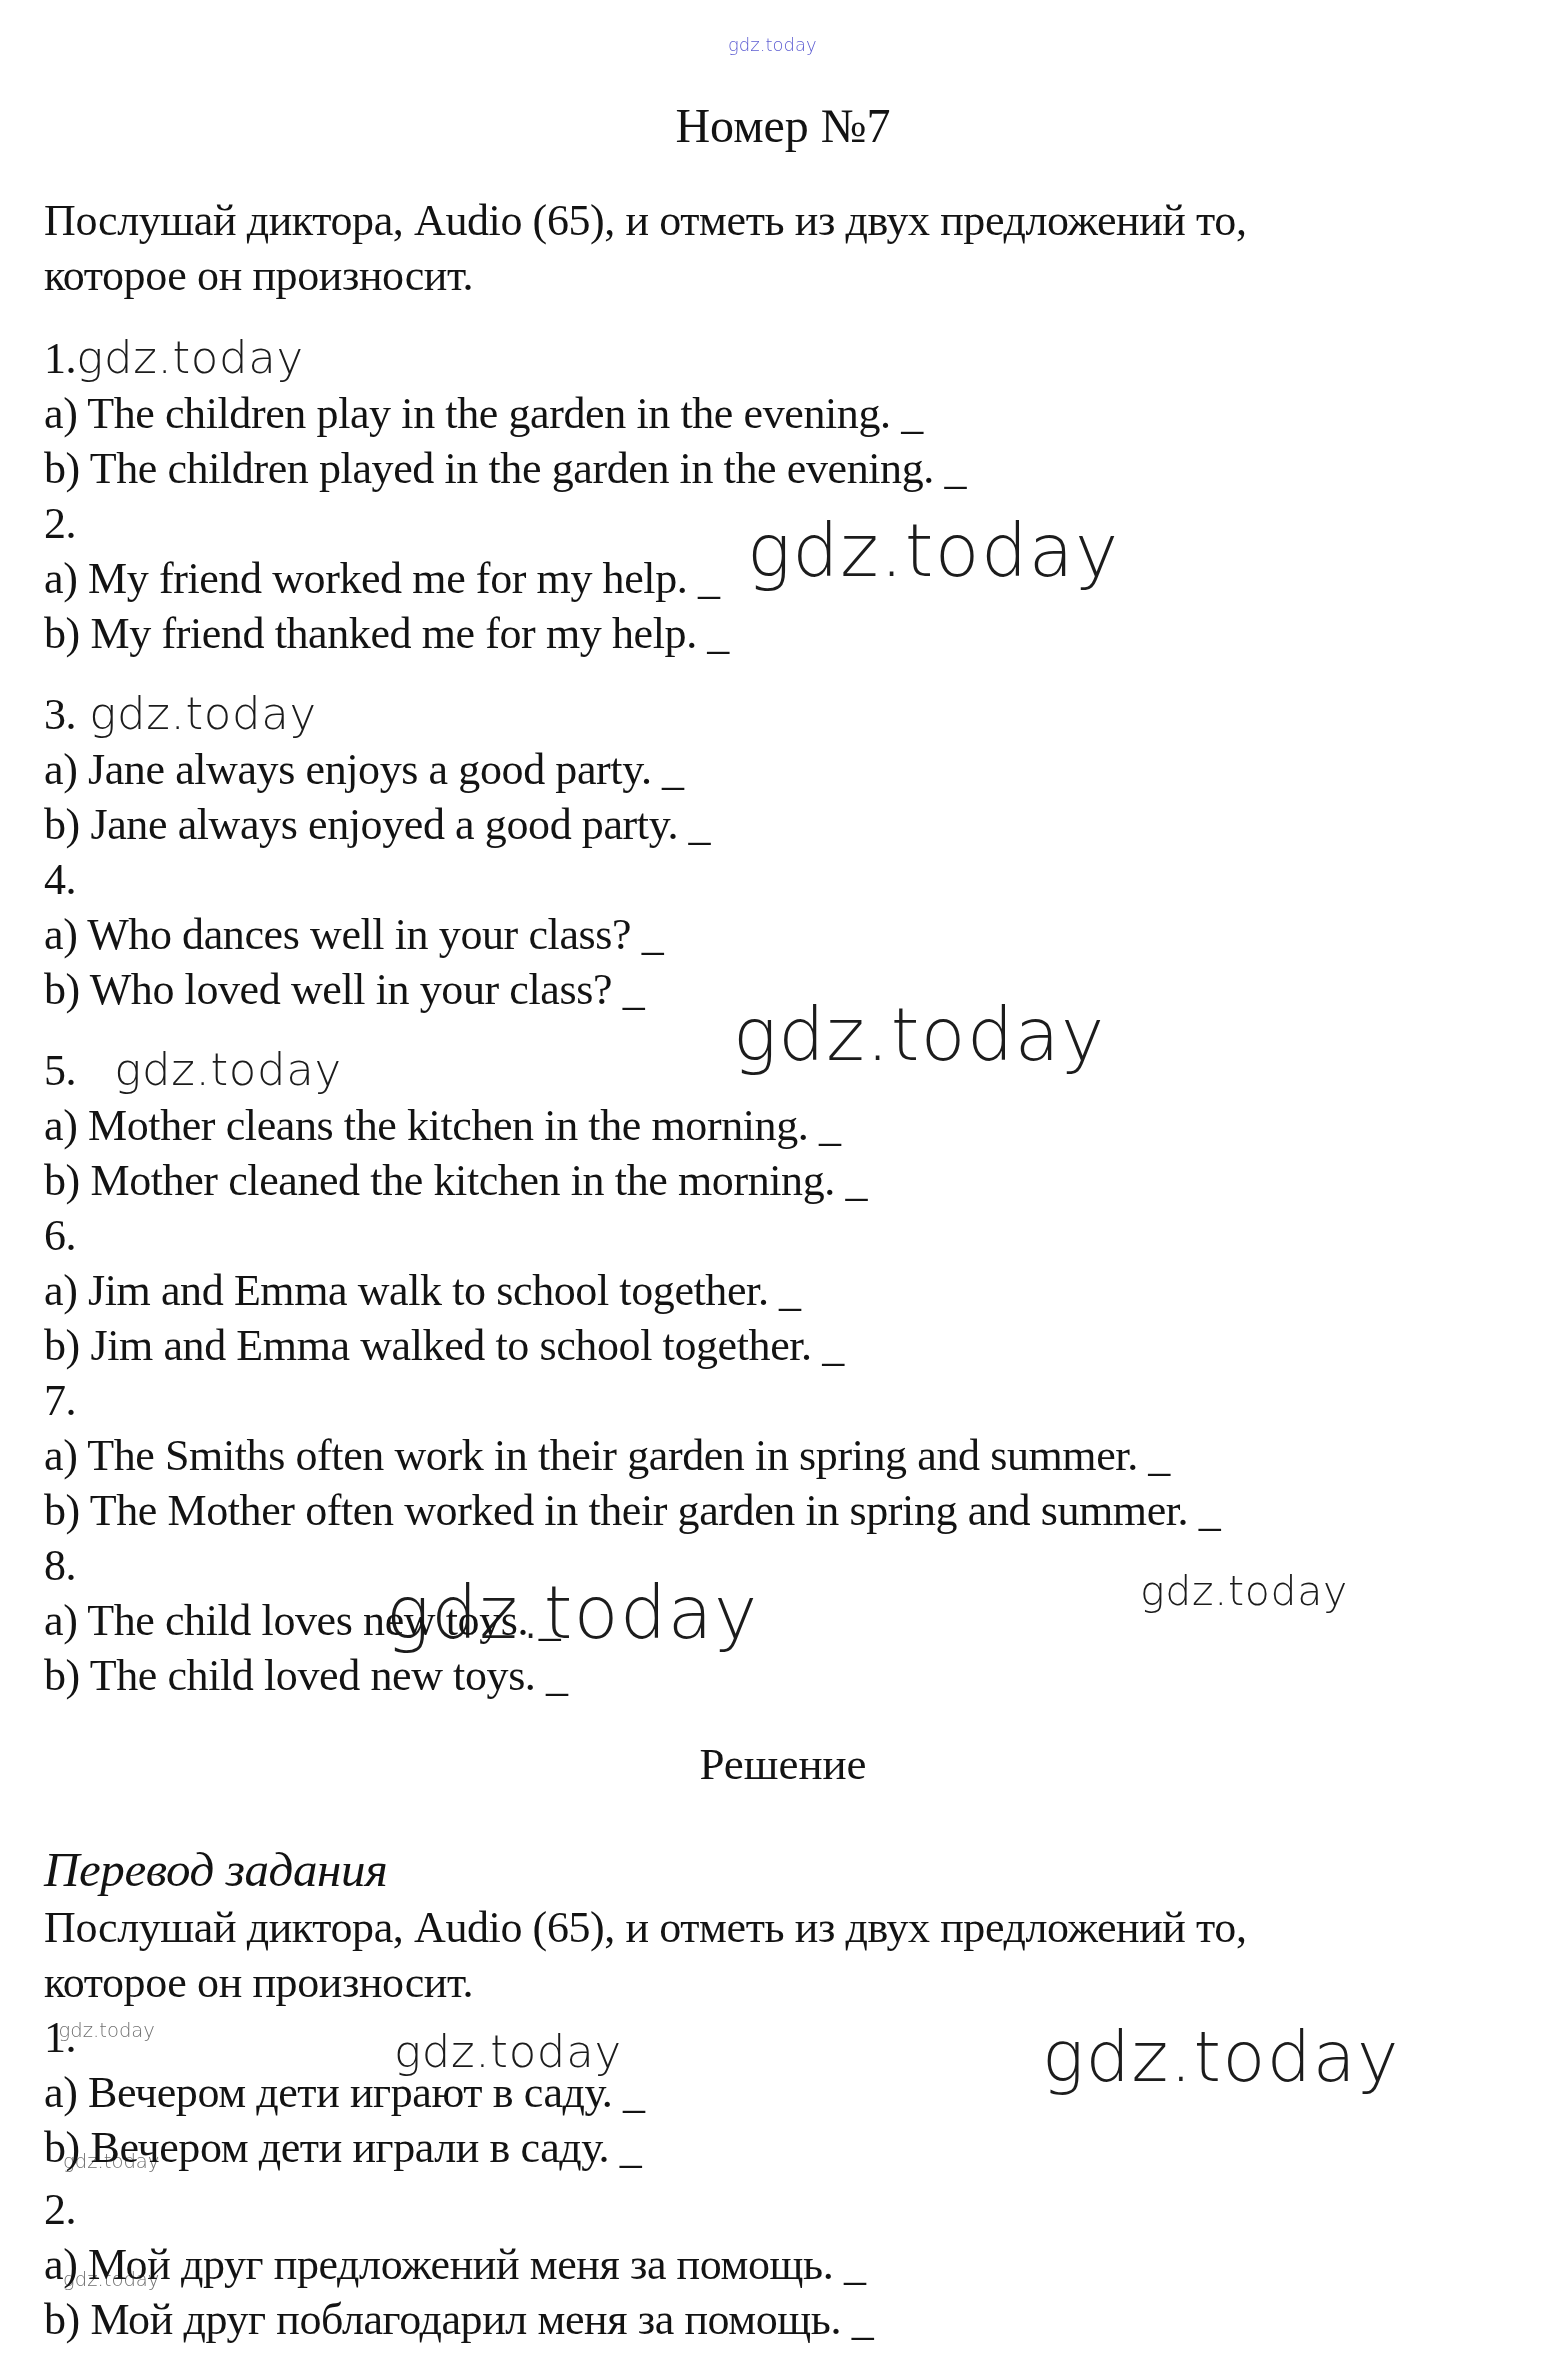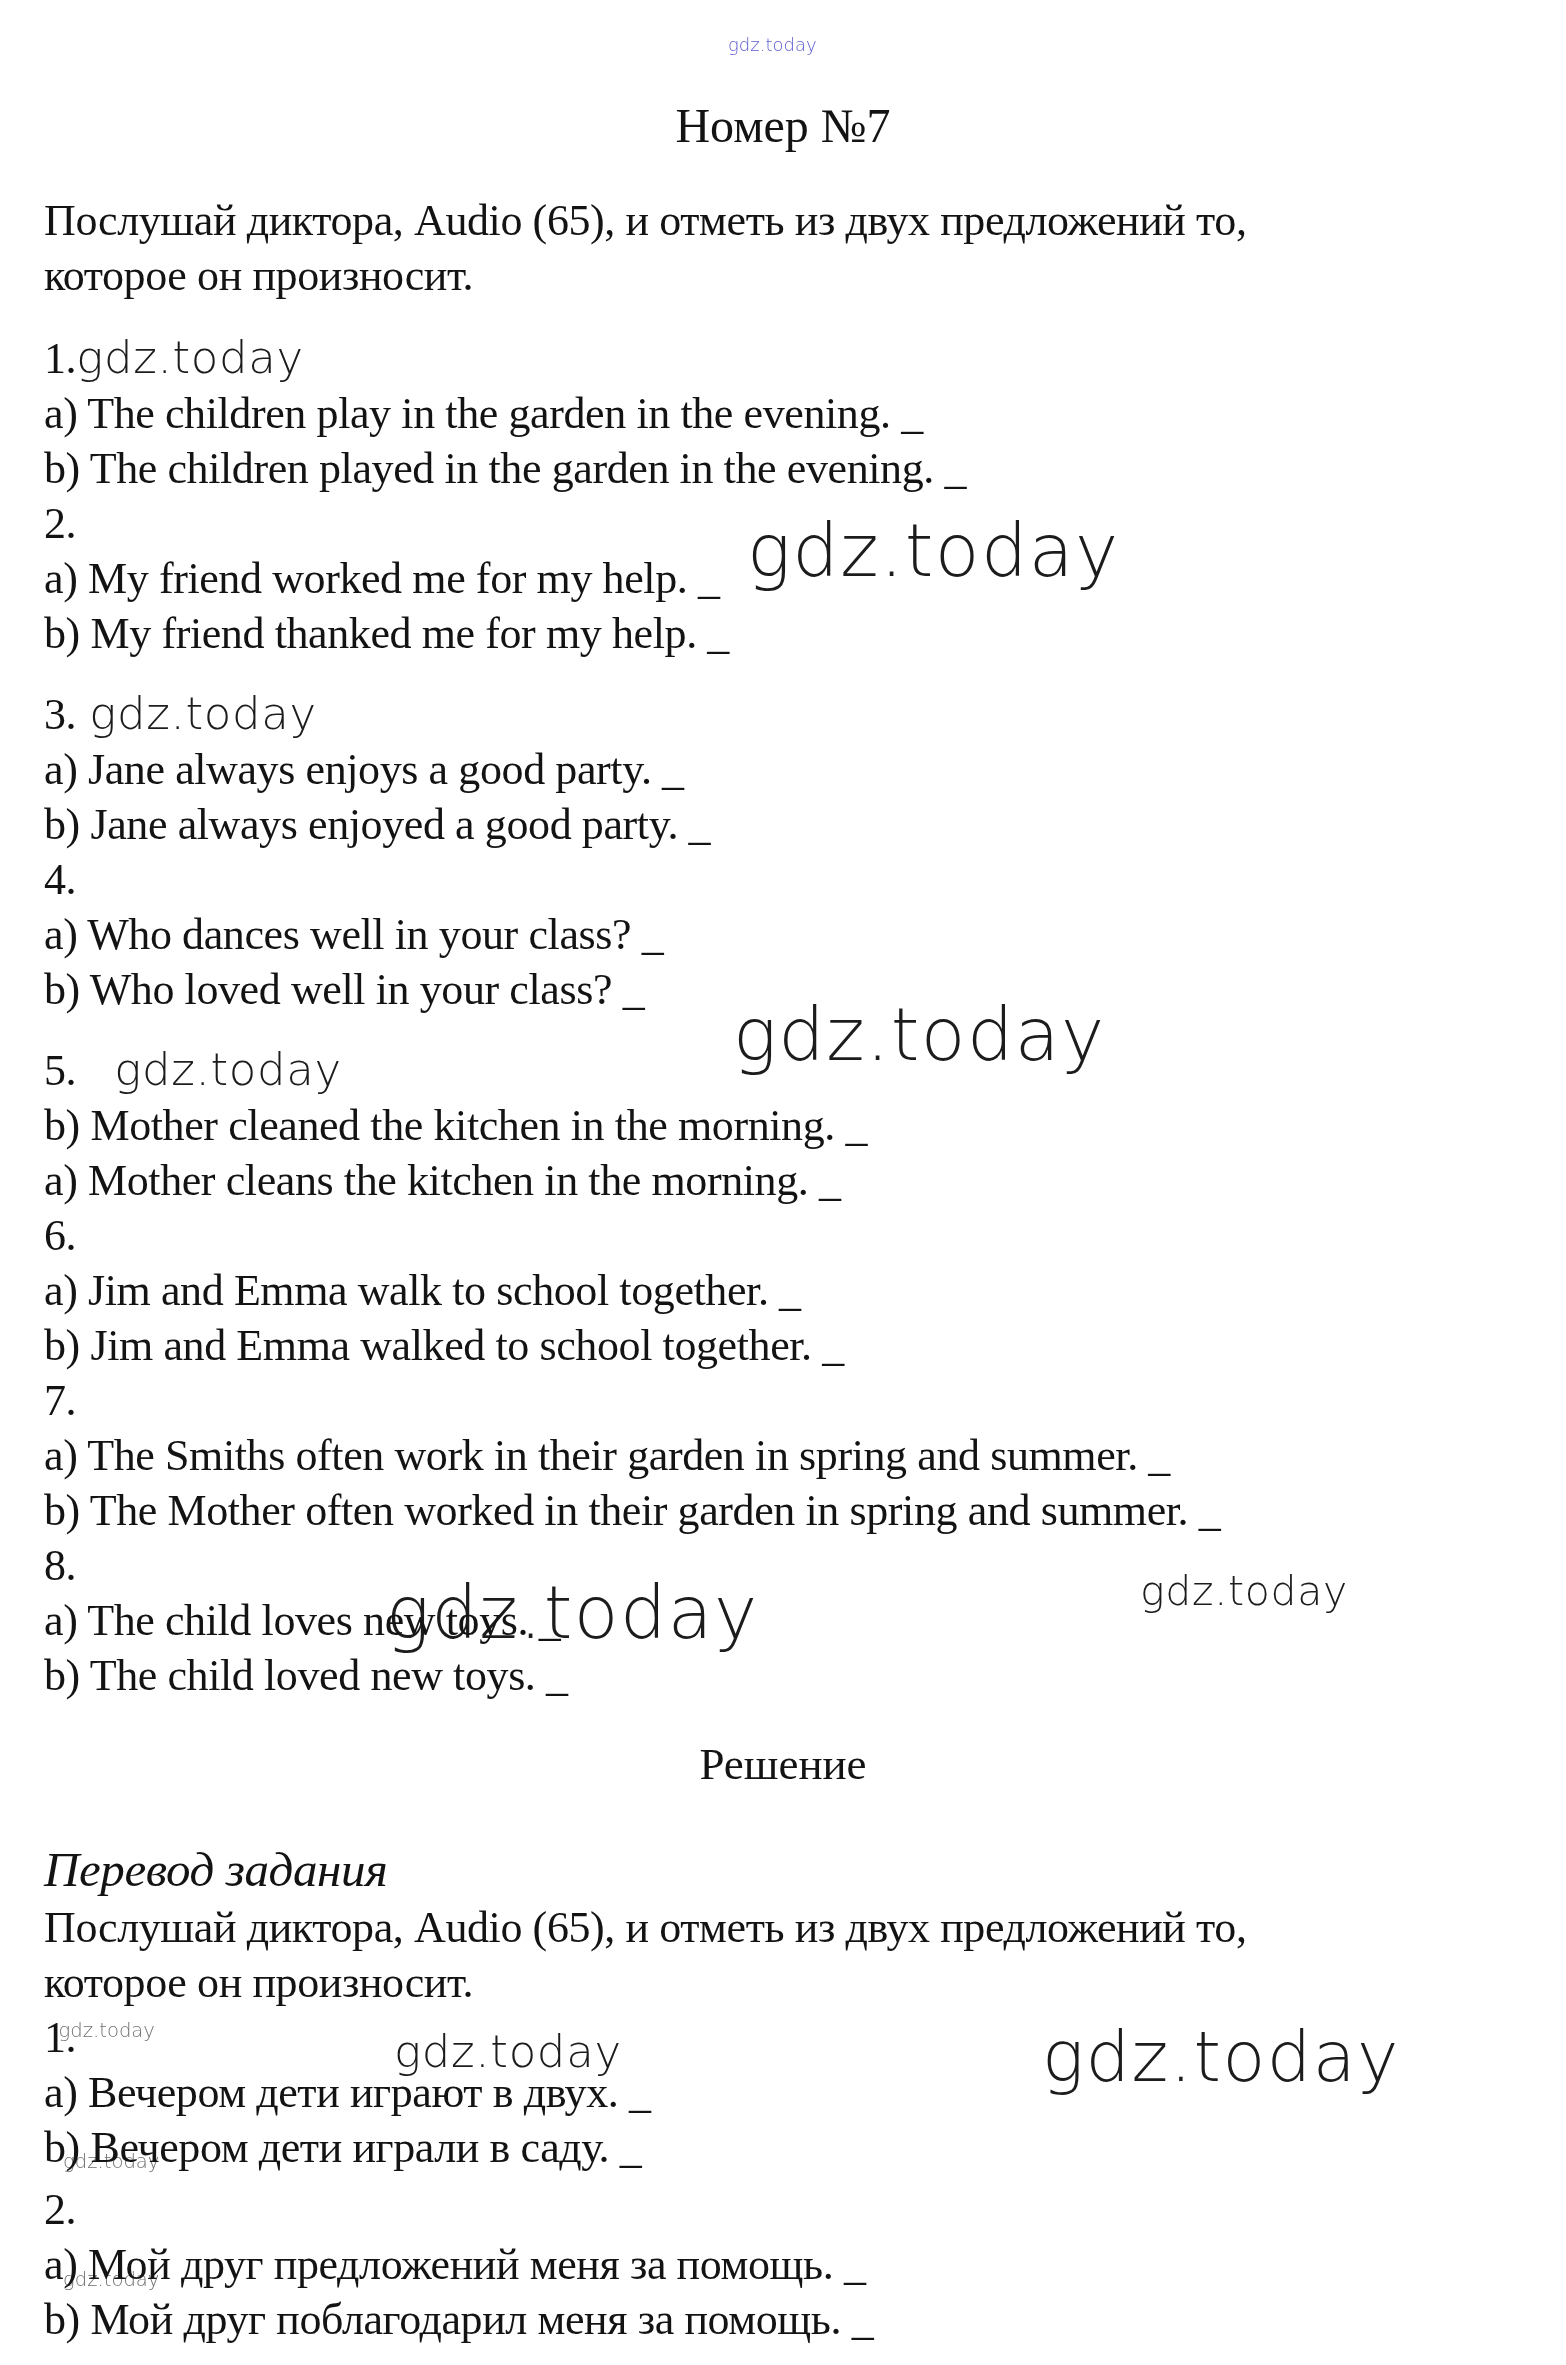--- a/index.html
+++ b/index.html
@@ -93,22 +93,22 @@
       </div>
       <div class="line">a) Who dances well in your class? _</div>
       <div class="line">b) Who loved well in your class? _</div>
     </div>
 
     <div class="item">
       <div class="line num-line">
         <span>5.</span>
           <span class="wm wm-inline wm-inline-gap-md">gdz.today</span>
       </div>
+      <div class="line">a) Mother cleans the kitchen in the morning. _</div>
       <div class="line">b) Mother cleaned the kitchen in the morning. _</div>
-      <div class="line">a) Mother cleans the kitchen in the morning. _</div>
     </div>
 
     <div class="item">
       <div class="line num-line">
         <span>6.</span>
       </div>
       <div class="line">a) Jim and Emma walk to school together. _</div>
       <div class="line">b) Jim and Emma walked to school together. _</div>
     </div>
 
@@ -144,21 +144,21 @@
   <div class="ru-items">
 
     <div class="item">
       <span class="wm wm-abs wm-tiny wm-ru1-tiny" style="color: rgb(111, 111, 111);">gdz.today</span>
       <span class="wm wm-abs wm-med2 wm-ru1-center">gdz.today</span>
       <span class="wm wm-abs wm-ru1-right">gdz.today</span>
       <span class="wm wm-abs wm-tiny wm-ru1b-tiny" style="color: rgb(111, 111, 111);">gdz.today</span>
       <div class="line num-line">
         <span>1.</span>
       </div>
-      <div class="line">a) Вечером дети играют в двух. _</div>
+      <div class="line">a) Вечером дети играют в саду. _</div>
       <div class="line">b) Вечером дети играли в саду. _</div>
     </div>
 
     <div class="item ru-item-2">
       <span class="wm wm-abs wm-tiny wm-ru2-tiny" style="color: rgb(111, 111, 111);">gdz.today</span>
       <div class="line num-line">
         <span>2.</span>
       </div>
       <div class="line">a) Мой друг предложений меня за помощь. _</div>
       <div class="line">b) Мой друг поблагодарил меня за помощь. _</div>

